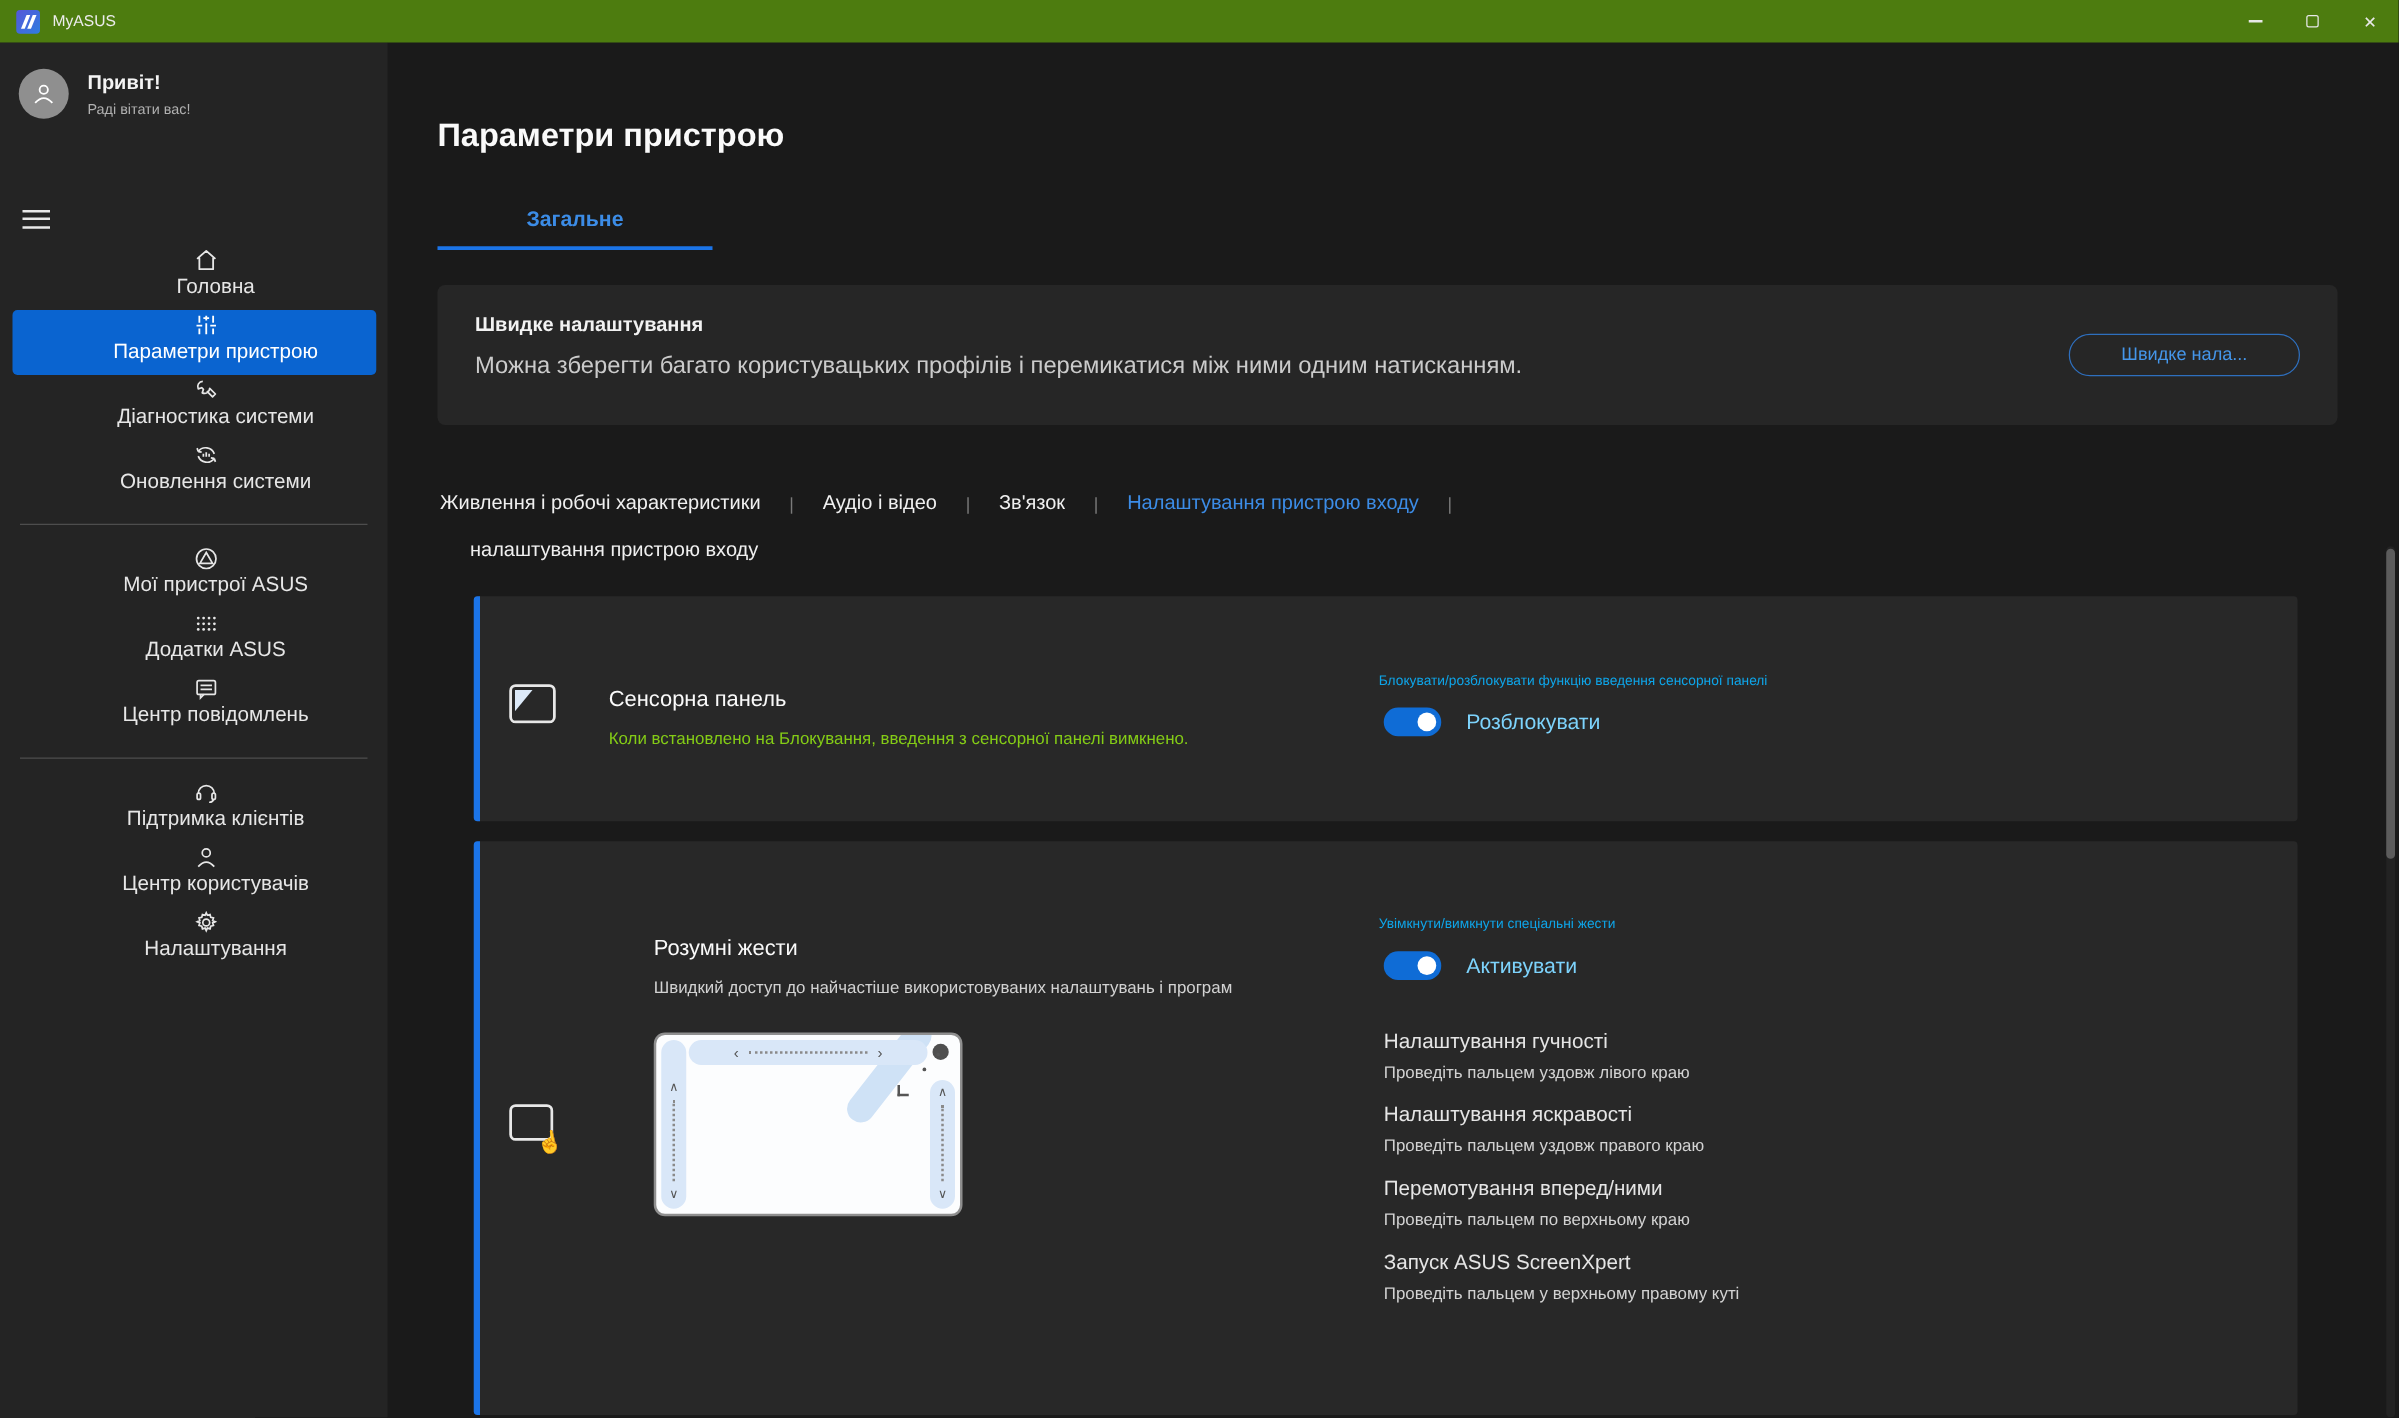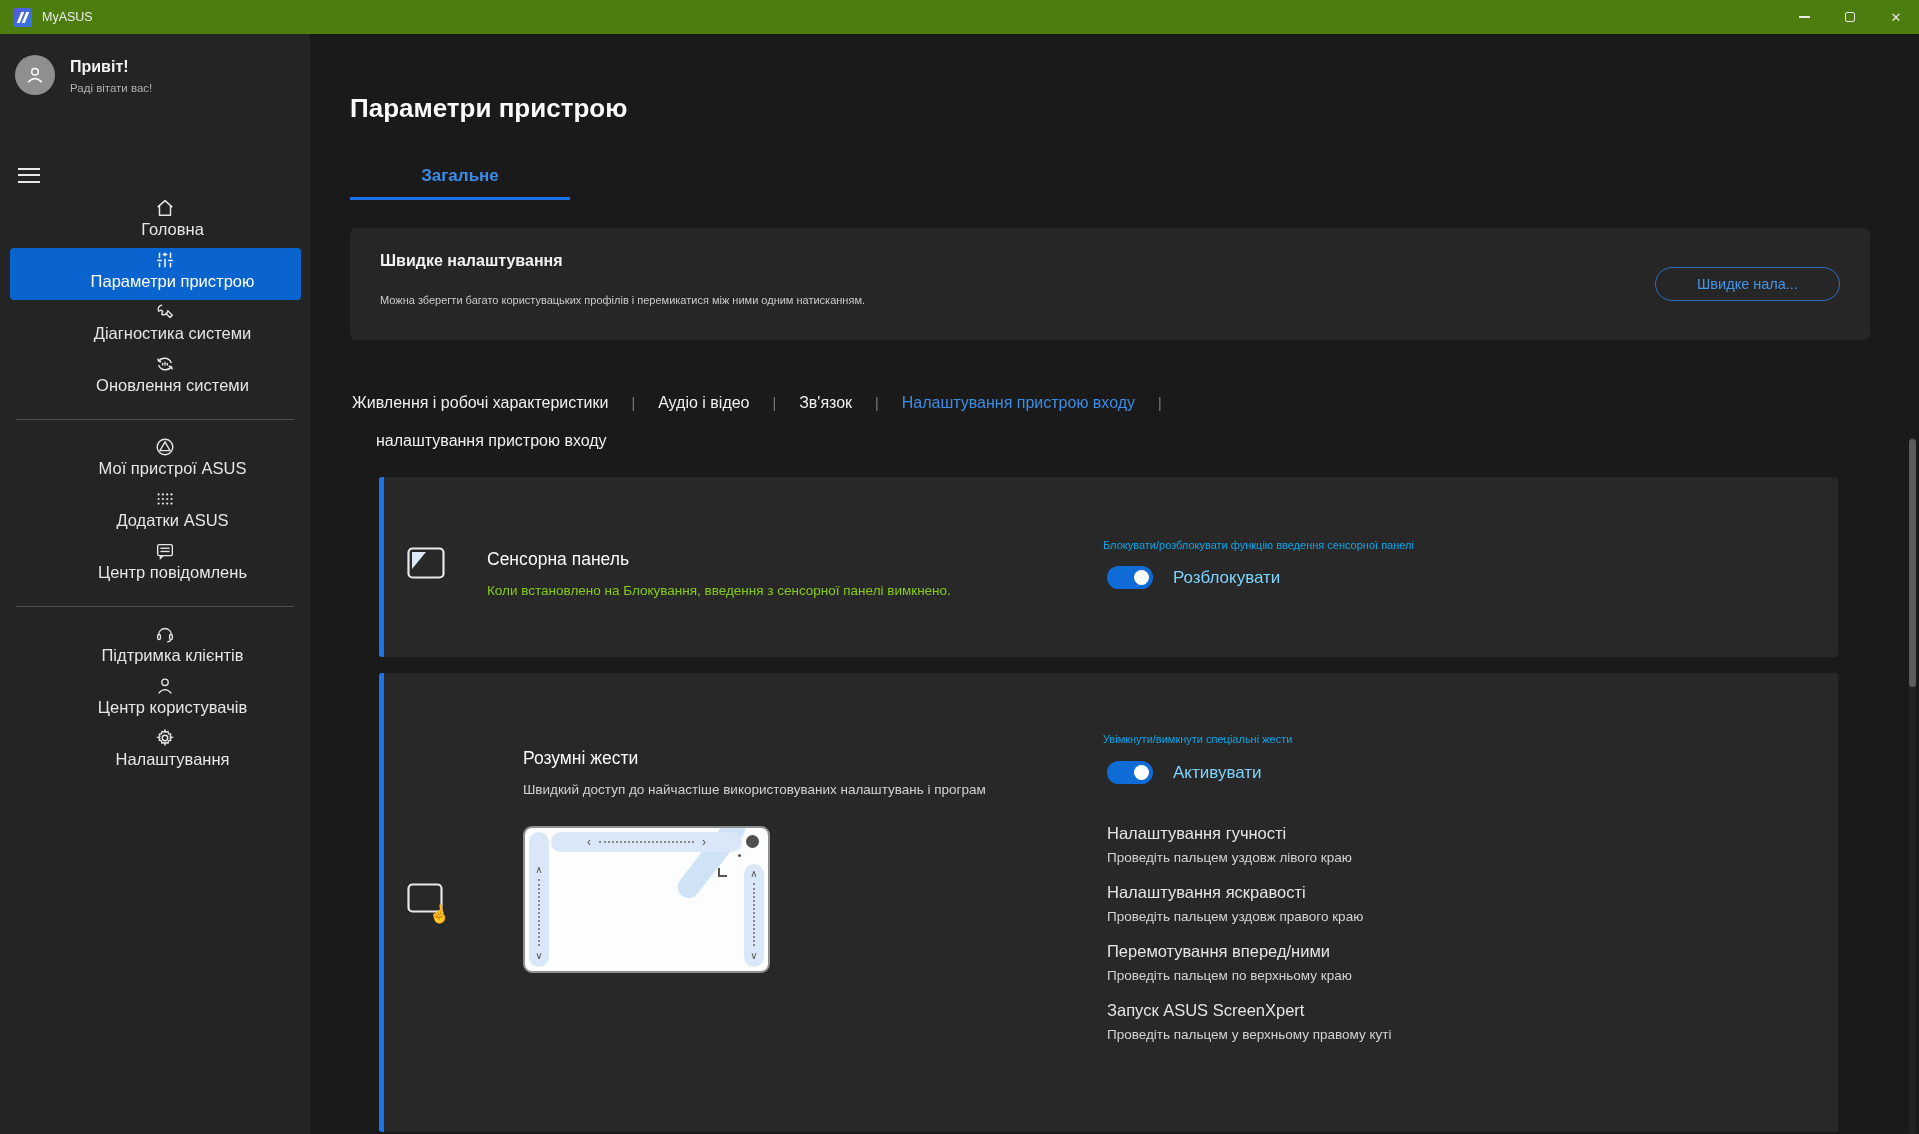--- a/index.html
+++ b/index.html
@@ -65,21 +65,21 @@
     position:absolute; top:132px; left:40px; width:220px; text-align:center;
     font-size:17px; font-weight:bold; color:#3c8ce6;
     padding-bottom:11px; border-bottom:3px solid #1b74e8; cursor:pointer;
   }
 
   .quick-card {
     position:absolute; top:194px; left:40px; width:1520px; height:112px;
     background:#262626; border-radius:6px; padding:24px 30px;
   }
   .quick-title { font-size:16px; font-weight:bold; color:#f2f2f2; }
-  .quick-desc { margin-top:24px; font-size:11px; color:#cbcbcb; }
+  .quick-desc { margin-top:12px; font-size:19px; color:#cbcbcb; }
   .quick-btn {
     position:absolute; right:30px; top:50%; transform:translateY(-50%);
     min-width:185px; height:34px; padding:0 24px;
     border:1px solid #2e6fbe; border-radius:17px; background:transparent;
     color:#4596ea; font-size:14.5px; font-family:inherit; cursor:pointer;
   }
 
   .sub-tabs { position:absolute; top:360px; left:42px; display:flex; align-items:center; font-size:16px; }
   .sub-tab { color:#f0f0f0; cursor:pointer; white-space:nowrap; }
   .sub-tab.active { color:#3c8ce6; }

